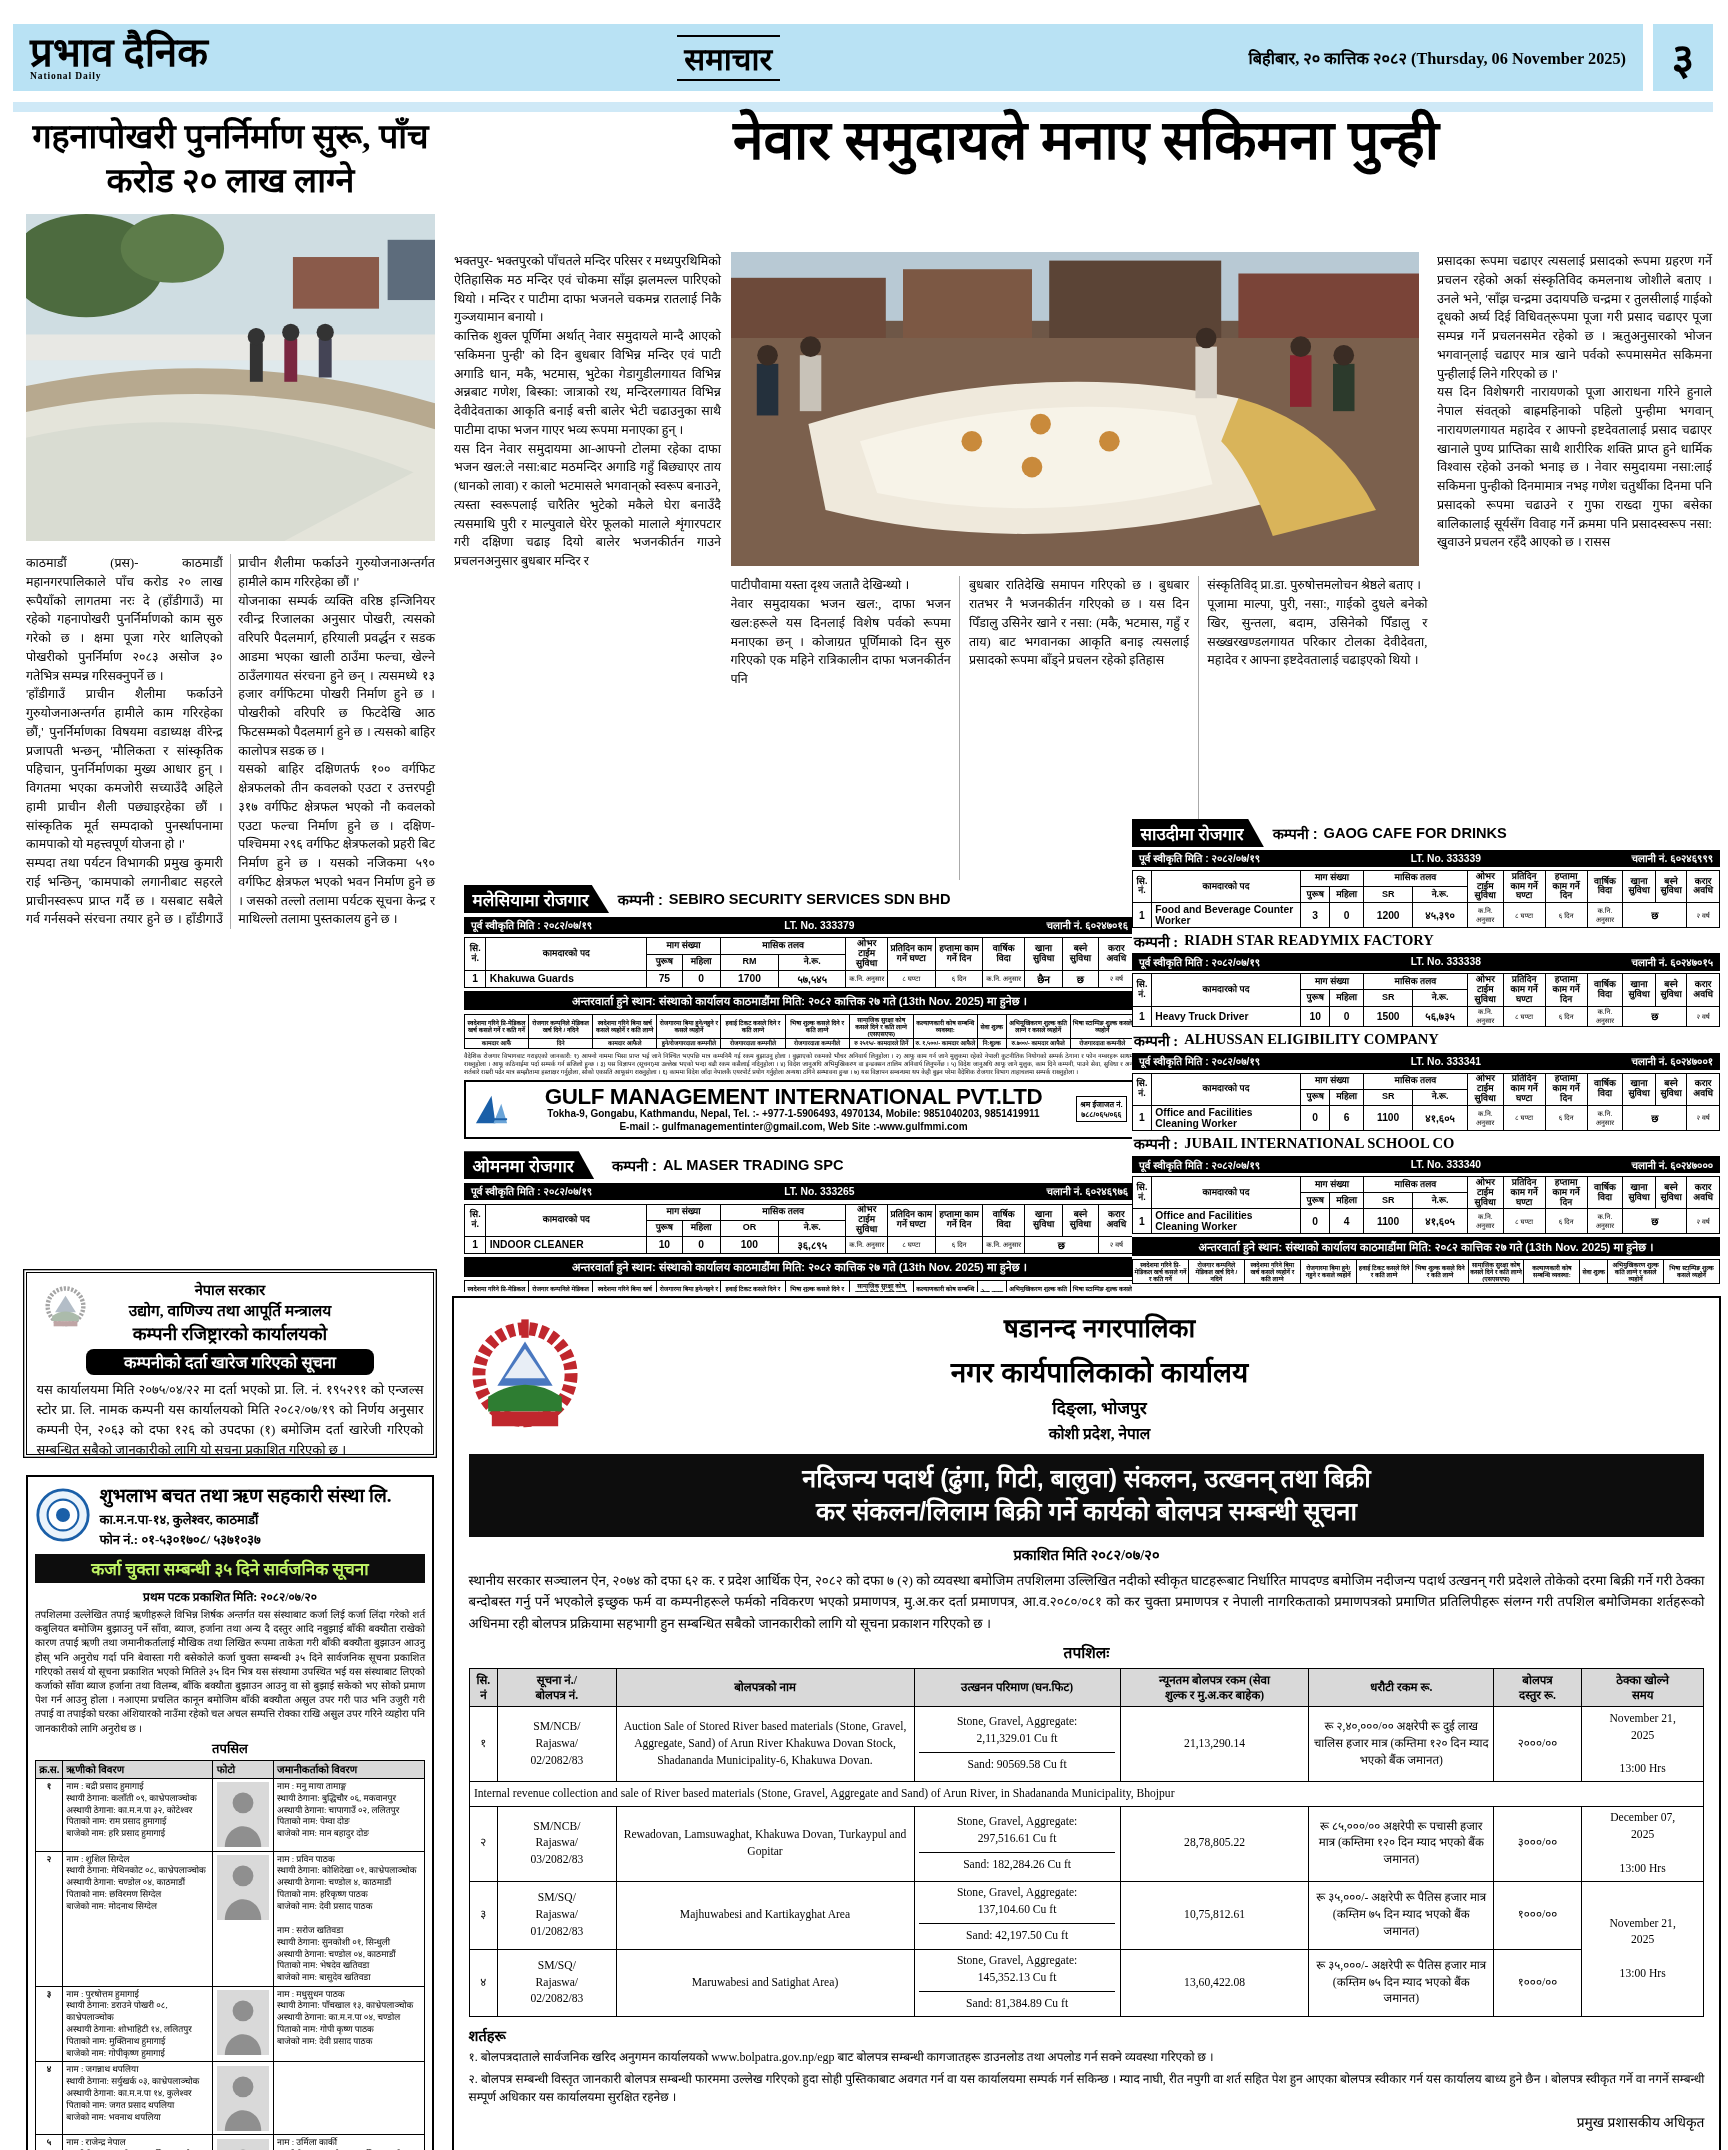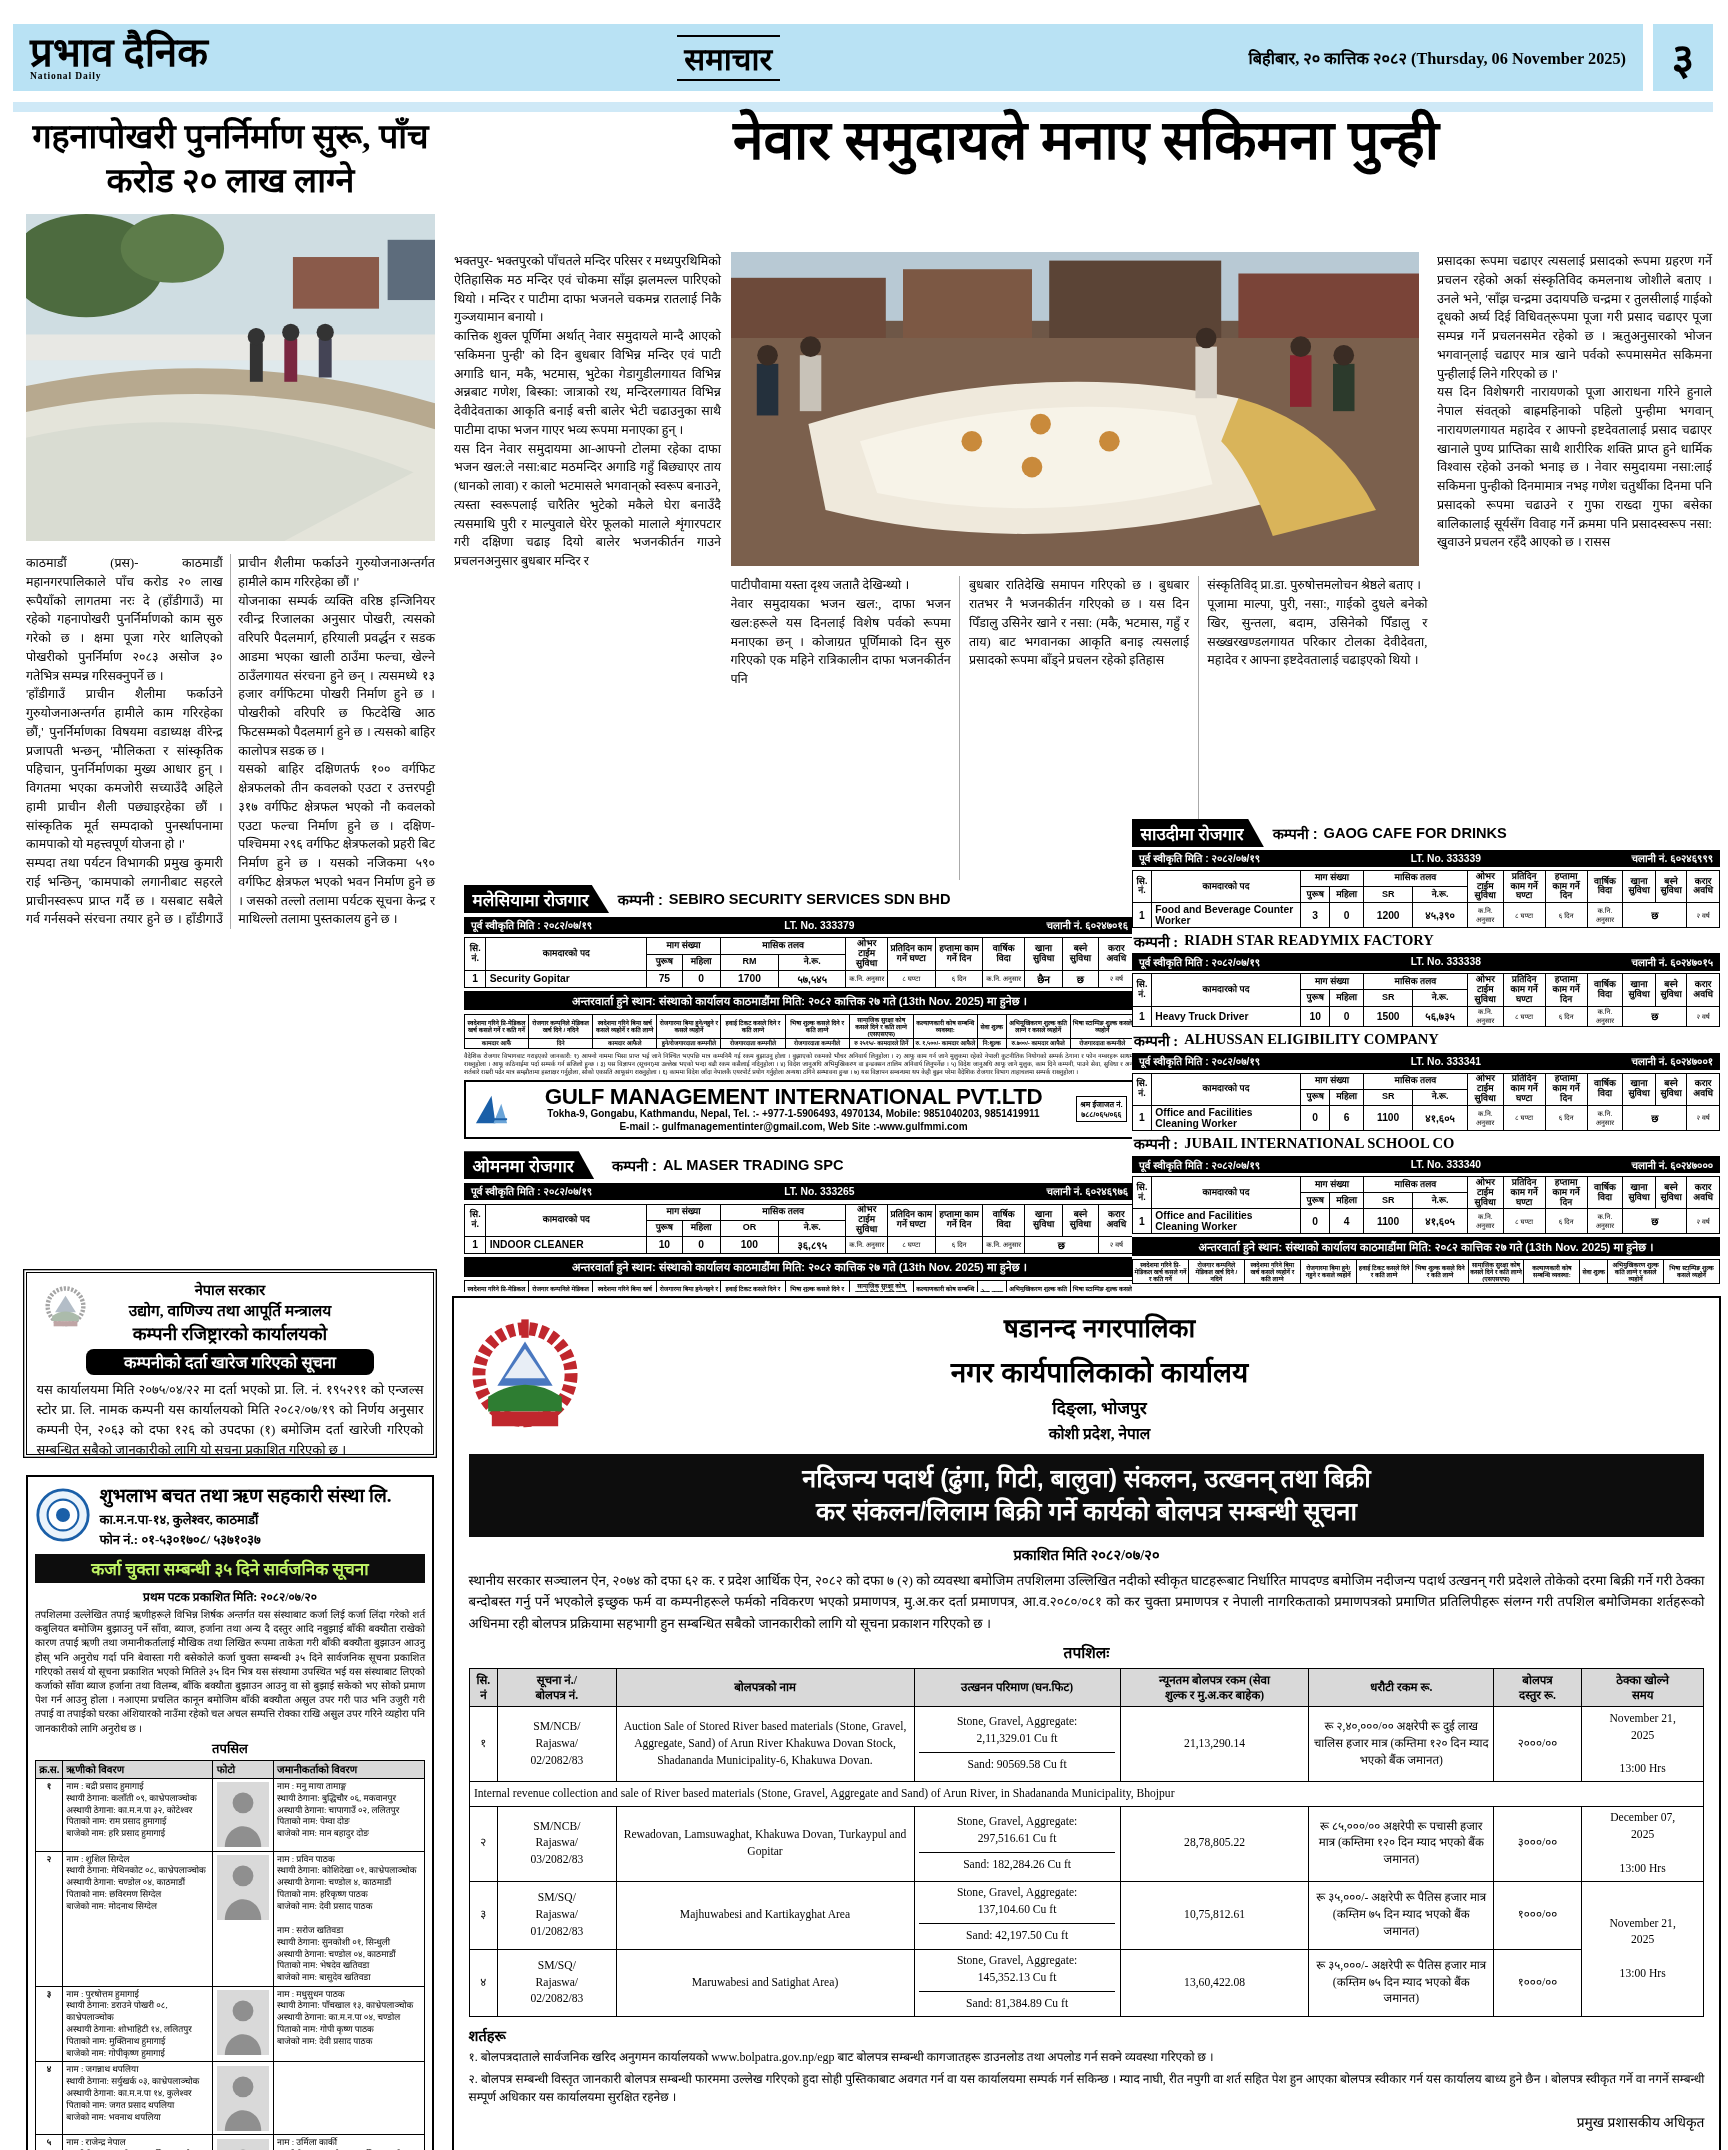--- a/index.html
+++ b/index.html
@@ -230,21 +230,21 @@
         <th rowspan="2">करार अवधि</th>
       </tr>
       <tr>
             <th>पुरूष</th>
             <th>महिला</th>
             <th>RM</th>
             <th>ने.रू.</th>
           </tr>
       <tr>
         <td>1</td>
-            <td class="post">Security Gopitar</td>
+            <td class="post">Khakuwa Guards</td>
         <td>75</td>
             <td>0</td>
         <td>1700</td>
             <td>५७,५४५</td>
         <td class="small">क.नि. अनुसार</td>
             <td class="small">८ घण्टा</td>
         <td class="small">६ दिन</td>
             <td class="small">क.नि. अनुसार</td>
         <td>छैन</td>
             <td>छ</td>

